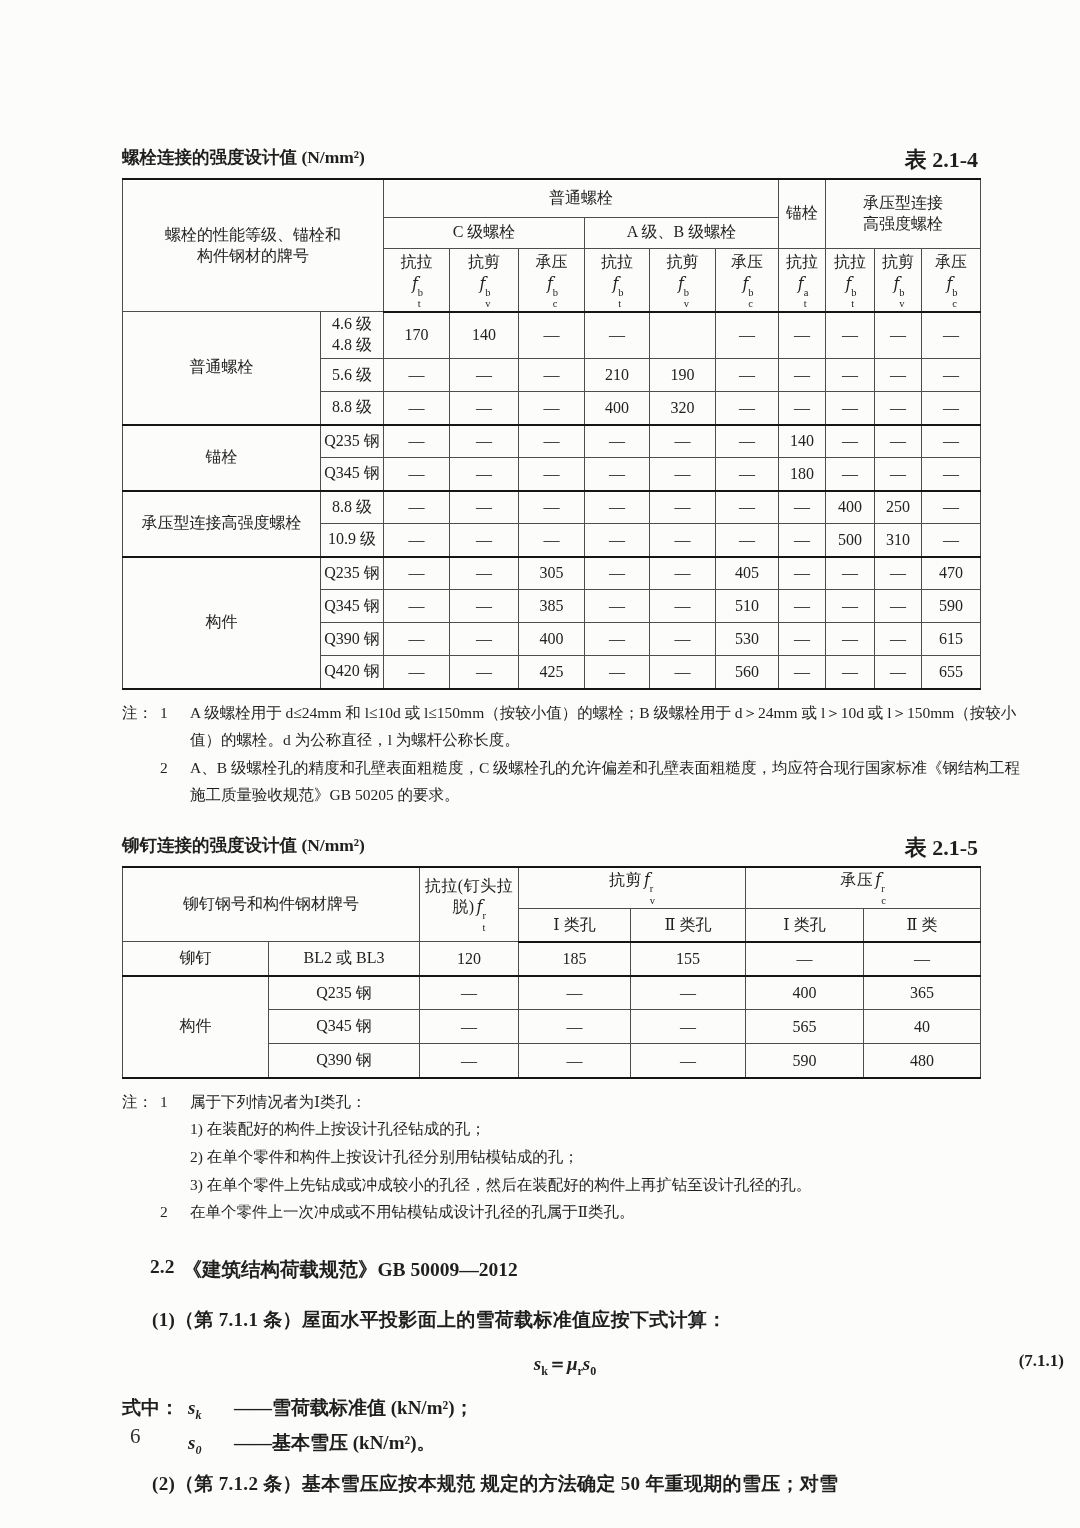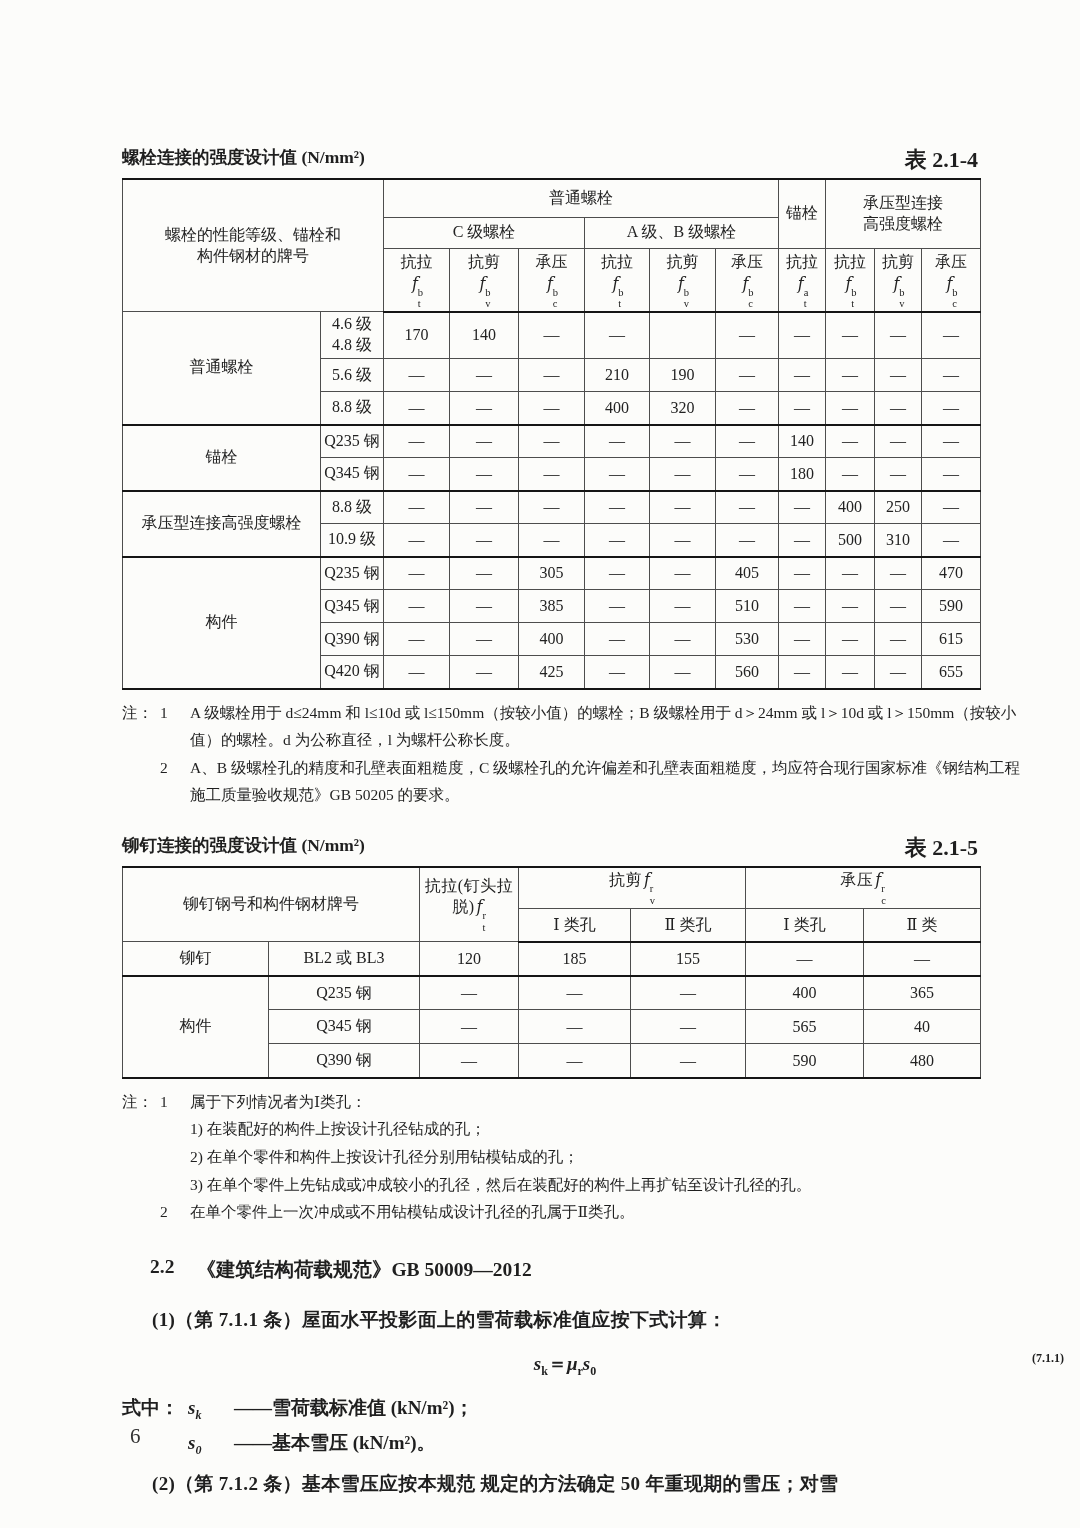--- a/index.html
+++ b/index.html
@@ -42,26 +42,26 @@
   
   .notes{width:905px;font-size:15.5px;line-height:1.78;margin-top:9px;}
   .nrow{display:flex;}
   .nlabel{width:38px;flex:none;}
   .nspacer{width:38px;flex:none;}
   .nno{width:30px;flex:none;}
   .ntext{flex:1;}
   .nsub{padding-left:68px;}
   
   .section{font-weight:bold;font-size:19px;margin-top:30px;width:930px;}
-  .sec-h{display:flex;gap:22px;font-size:19.5px;margin-left:28px;}
+  .sec-h{display:flex;gap:8px;font-size:19.5px;margin-left:28px;}
   .para{margin-top:22px;text-indent:30px;letter-spacing:0.3px;line-height:1.6;}
   .formula-line{position:relative;margin-top:16px;height:30px;}
   .formula{position:absolute;left:0;right:44px;text-align:center;
      font-size:19px;}
-  .eqno{position:absolute;right:-12px;top:0;font-size:12px;}
+  .eqno{position:absolute;right:-12px;top:0;font-size:17px;}
   .defs{margin-top:10px;font-size:19px;line-height:1.75;}
   .defrow{display:flex;}
   .def-lead{width:66px;flex:none;}
   .term{width:46px;flex:none;font-style:italic;}
   .term sub,.formula sub{font-size:12px;}
   .pagenum{position:absolute;left:130px;top:1424px;font-size:21px;color:#333;}
 </style>
 </head>
 <body>
 

